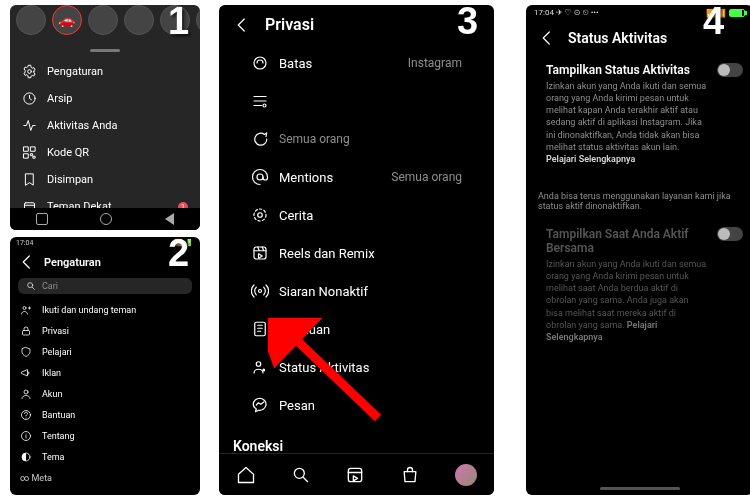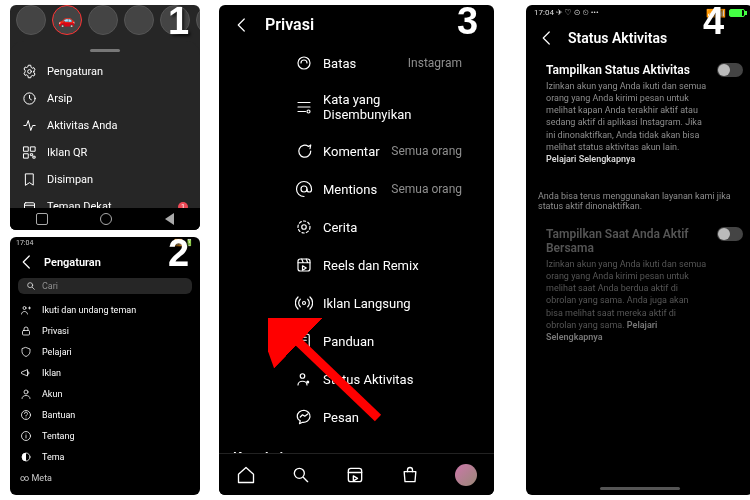--- a/index.html
+++ b/index.html
@@ -40,21 +40,21 @@
   #p2 .topbar{height:14px;font-size:7px;display:flex;justify-content:space-between;padding:2px 6px;color:#ccc;}
   #p2 .hdr{display:flex;align-items:center;gap:8px;padding:2px 8px 4px;font-size:11px;font-weight:600;}
   #p2 .search{margin:3px 8px 5px;background:#262626;border-radius:6px;padding:3px 8px;font-size:9px;color:var(--muted);display:flex;align-items:center;gap:6px;}
   #p2 .search .icon{width:10px;height:10px;}
   #p2 .mi{padding:4.5px 10px;font-size:9px;}
   #p2 .mi .icon{width:12px;height:12px;}
   #p2 .meta{padding:6px 10px 0;font-size:9px;color:#ccc;}
   
   #p3{left:219px;top:5px;width:275px;height:490px;}
   #p3 .hdr{display:flex;align-items:center;gap:14px;padding:10px 14px;font-size:16px;font-weight:600;}
-  #p3 .mi{padding:10px 32px;font-size:13px;position:relative;margin-left:44px;}
+  #p3 .mi{padding:10px 32px;font-size:13px;position:relative;}
   #p3 .mi .icon{width:18px;height:18px;}
   #p3 .mi .grow{flex:1;}
   #p3 .mi .val{color:var(--muted);font-size:12px;}
   #p3 .section{padding:14px 14px 4px;font-size:14px;font-weight:600;}
   #p3 .bottom{position:absolute;bottom:0;left:0;right:0;height:42px;display:flex;justify-content:space-around;align-items:center;border-top:1px solid #222;background:#000;}
   #p3 .bottom .bi{width:20px;height:20px;}
   #p3 .bottom .avatar{width:22px;height:22px;border-radius:50%;background:linear-gradient(135deg,#c7a,#987);}
   
   .arrow{position:absolute;z-index:40;pointer-events:none;}
   
@@ -124,21 +124,21 @@
     </div>
     <div class="row mi">
       <span class="icon">
           <svg viewBox="0 0 24 24">
             <rect x="3" y="3" width="7" height="7"></rect>
             <rect x="14" y="3" width="7" height="7"></rect>
             <rect x="3" y="14" width="7" height="7"></rect>
             <path d="M14 14h3v3h-3zM18 18h3v3h-3z"></path>
           </svg>
         </span>
-      <span class="label">Iklan QR</span>
+      <span class="label">Kode QR</span>
     </div>
     <div class="row mi">
       <span class="icon">
           <svg viewBox="0 0 24 24">
             <path d="M6 3h12v18l-6-4-6 4z"></path>
           </svg>
         </span>
       <span class="label">Disimpan</span>
     </div>
     <div class="row mi">
@@ -284,29 +284,27 @@
     <span class="label grow">Batas</span>
     <span class="val">Instagram</span>
   </div>
   <div class="row mi">
     <span class="icon">
         <svg viewBox="0 0 24 24">
           <path d="M4 6h16M4 12h16M4 18h10"></path>
           <circle cx="18" cy="18" r="2"></circle>
         </svg>
       </span>
-    <span class="label">Kata yang Disembunyikan</span>
   </div>
   <div class="row mi">
     <span class="icon">
         <svg viewBox="0 0 24 24">
           <path d="M21 12a8 8 0 1 1-3-6l3-2-1 5"></path>
         </svg>
       </span>
-    <span class="label grow">Komentar</span>
     <span class="val">Semua orang</span>
   </div>
   <div class="row mi">
     <span class="icon">
         <svg viewBox="0 0 24 24">
           <circle cx="12" cy="12" r="4"></circle>
           <path d="M16 12v1a3 3 0 0 0 6 0v-1A10 10 0 1 0 12 22"></path>
         </svg>
       </span>
     <span class="label grow">Mentions</span>
@@ -330,21 +328,21 @@
       </span>
     <span class="label">Reels dan Remix</span>
   </div>
   <div class="row mi">
     <span class="icon">
         <svg viewBox="0 0 24 24">
           <circle cx="12" cy="12" r="2"></circle>
           <path d="M7 7a7 7 0 0 0 0 10M17 7a7 7 0 0 1 0 10M4 4a11 11 0 0 0 0 16M20 4a11 11 0 0 1 0 16"></path>
         </svg>
       </span>
-    <span class="label">Iklan Langsung</span>
+    <span class="label">Siaran Nonaktif</span>
   </div>
   <div class="row mi">
     <span class="icon">
         <svg viewBox="0 0 24 24">
           <rect x="5" y="3" width="14" height="18" rx="2"></rect>
           <path d="M9 7h6M9 11h6M9 15h4"></path>
         </svg>
       </span>
     <span class="label">Panduan</span>
   </div>

